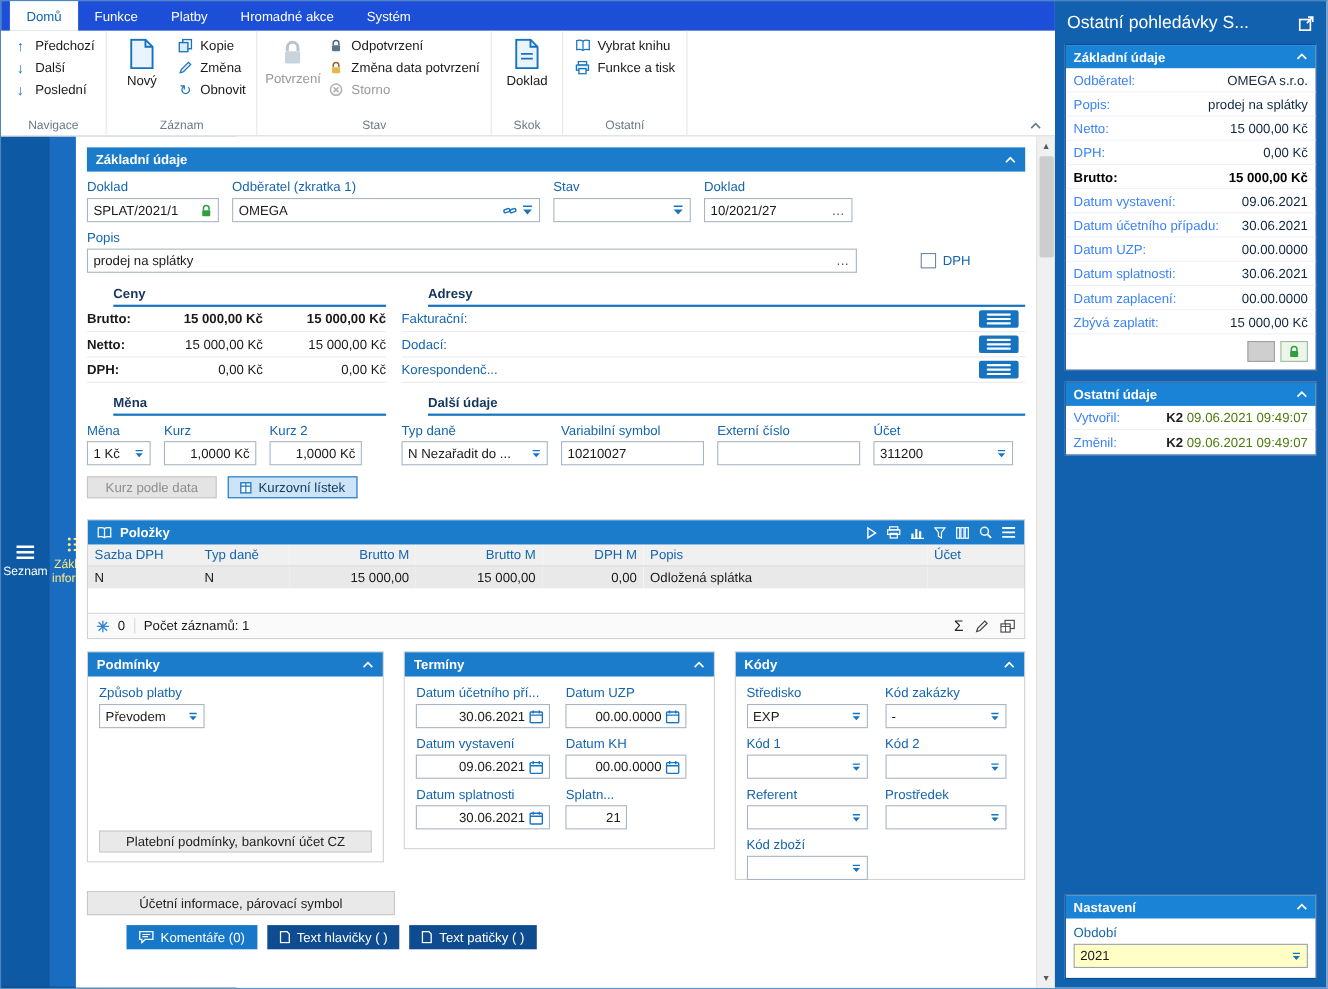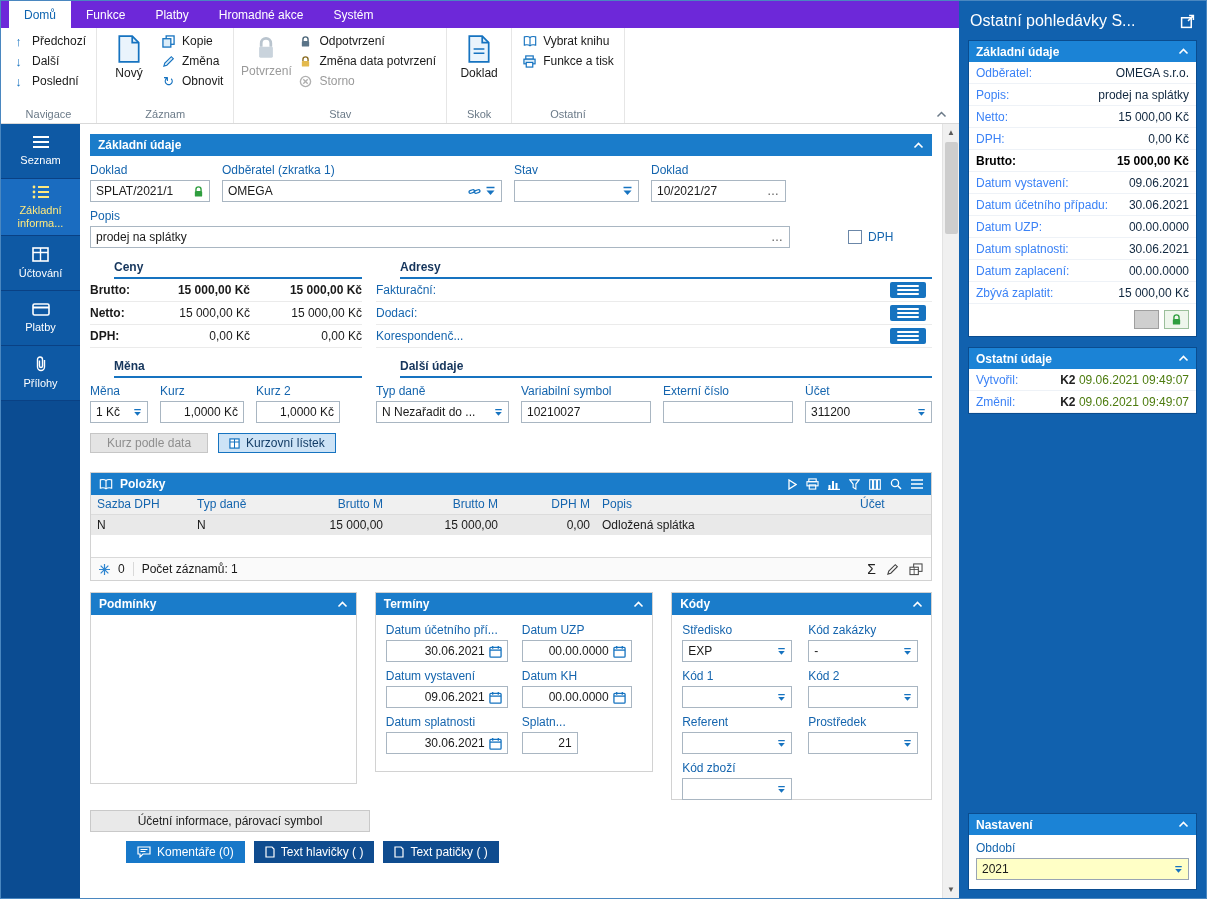--- a/index.html
+++ b/index.html
@@ -12,38 +12,38 @@
 .title-text{font-size:12px;}
 .win-controls{margin-left:auto;display:flex;height:100%;}
 .win-btn{width:46px;display:flex;align-items:center;justify-content:center;font-size:13px;color:#333;}
 
 
 .app-body{flex:1;display:flex;min-height:0;}
 .left-region{width:958px;display:flex;flex-direction:column;min-width:0;}
 .right-region{flex:1;background:#1161ae;display:flex;flex-direction:column;padding:6px 9px 8px;min-width:0;}
 
 
-.ribbon-tabs{height:27px;background:#6d28d9;display:flex;padding-left:8px;flex:0 0 auto;}
+.ribbon-tabs{height:27px;background:#1d4ed8;display:flex;padding-left:8px;flex:0 0 auto;}
 .ribbon-tab{padding:0 15px;display:flex;align-items:center;color:#fff;font-size:12px;}
 .ribbon-tab.active{background:#fff;color:#0e64b0;}
 .ribbon-content{height:96px;background:#fff;border-bottom:1px solid #d9d9d9;display:flex;position:relative;flex:0 0 auto;}
 .ribbon-group{display:flex;flex-direction:column;border-right:1px solid #e6e6e6;padding:3px 5px 0;}
 .rg-body{flex:1;display:flex;align-items:flex-start;}
 .rg-col{display:flex;flex-direction:column;}
 .rg-label{text-align:center;color:#6b7a88;font-size:11px;padding:2px 6px 3px;}
 .rib-item{display:flex;align-items:center;gap:6px;padding:3px 5px;font-size:12px;white-space:nowrap;}
 .rib-item .ico{width:15px;display:inline-flex;justify-content:center;align-items:center;color:#1673c0;font-size:13px;line-height:1;}
 .rib-item.disabled{color:#9a9a9a;}
 .big-btn{width:54px;display:flex;flex-direction:column;align-items:center;gap:3px;padding:4px 2px 0;font-size:12px;text-align:center;}
 .big-btn.disabled{color:#9a9a9a;}
 .ribbon-collapse{position:absolute;right:12px;bottom:5px;}
 
 
 .content-row{flex:1;display:flex;min-height:0;}
-.sidebar{width:79px;background:#0b4c92;flex:0 0 auto;display:flex;flex-direction:column;}
+.sidebar{width:68px;background:#0b4c92;flex:0 0 auto;display:flex;}
 .side-item{min-height:55px;display:flex;flex-direction:column;align-items:center;justify-content:center;gap:5px;padding:6px 2px;background:#0e59a4;border-bottom:1px solid #0a4184;color:#fff;font-size:11px;text-align:center;line-height:1.15;}
 .side-item.active{background:#1a6cc0;color:#ffe97d;}
 .main{flex:1;background:#fff;padding:10px 10px 0 10px;overflow:hidden;min-width:0;}
 .vscroll{width:17px;background:#f0f0f0;border-left:1px solid #e3e3e3;display:flex;flex-direction:column;align-items:center;flex:0 0 auto;}
 .vs-arrow{height:17px;display:flex;align-items:center;justify-content:center;font-size:8px;color:#5a5a5a;width:100%;}
 .vs-thumb{width:13px;height:92px;background:#cdcdcd;border-radius:2px;margin-top:1px;}
 .vs-spacer{flex:1;}
 
 
 .sec-header{height:22px;background:#1a7cca;color:#fff;display:flex;align-items:center;gap:7px;padding:0 8px;font-weight:bold;font-size:12px;flex:0 0 auto;}
@@ -678,20 +678,35 @@
             <div class="panel" style="width:274px;height:192px;">
               <div class="sec-header">
                 <span>Podmínky</span>
                   <span class="spacer"></span>
                 <span>
                     <svg width="11" height="7" viewBox="0 0 11 7">
                       <path d="M1.5 5.5 5.5 1.5 9.5 5.5" fill="none" stroke="#fff" stroke-width="1.6"></path>
                     </svg>
                   </span>
               </div>
+              <div class="panel-body">
+                <div class="fld-label">Způsob platby</div>
+                <div class="fld" style="width:96px">
+                  <span class="val">Převodem</span>
+                  <span class="icon-btn">
+                      <svg width="9" height="9" viewBox="0 0 11 10">
+                        <path d="M1.5 1.5h8" stroke="#1673c0" stroke-width="1.5"></path>
+                        <path d="M1.5 4.5h8L5.5 9z" fill="#1673c0"></path>
+                      </svg>
+                    </span>
+                </div>
+                <div style="margin-top:auto">
+                  <div class="btn-wide">Platební podmínky, bankovní účet CZ</div>
+                </div>
+              </div>
             </div>
 
             <div class="panel" style="width:286px;height:180px;">
               <div class="sec-header">
                 <span>Termíny</span>
                   <span class="spacer"></span>
                 <span>
                     <svg width="11" height="7" viewBox="0 0 11 7">
                       <path d="M1.5 5.5 5.5 1.5 9.5 5.5" fill="none" stroke="#fff" stroke-width="1.6"></path>
                     </svg>

